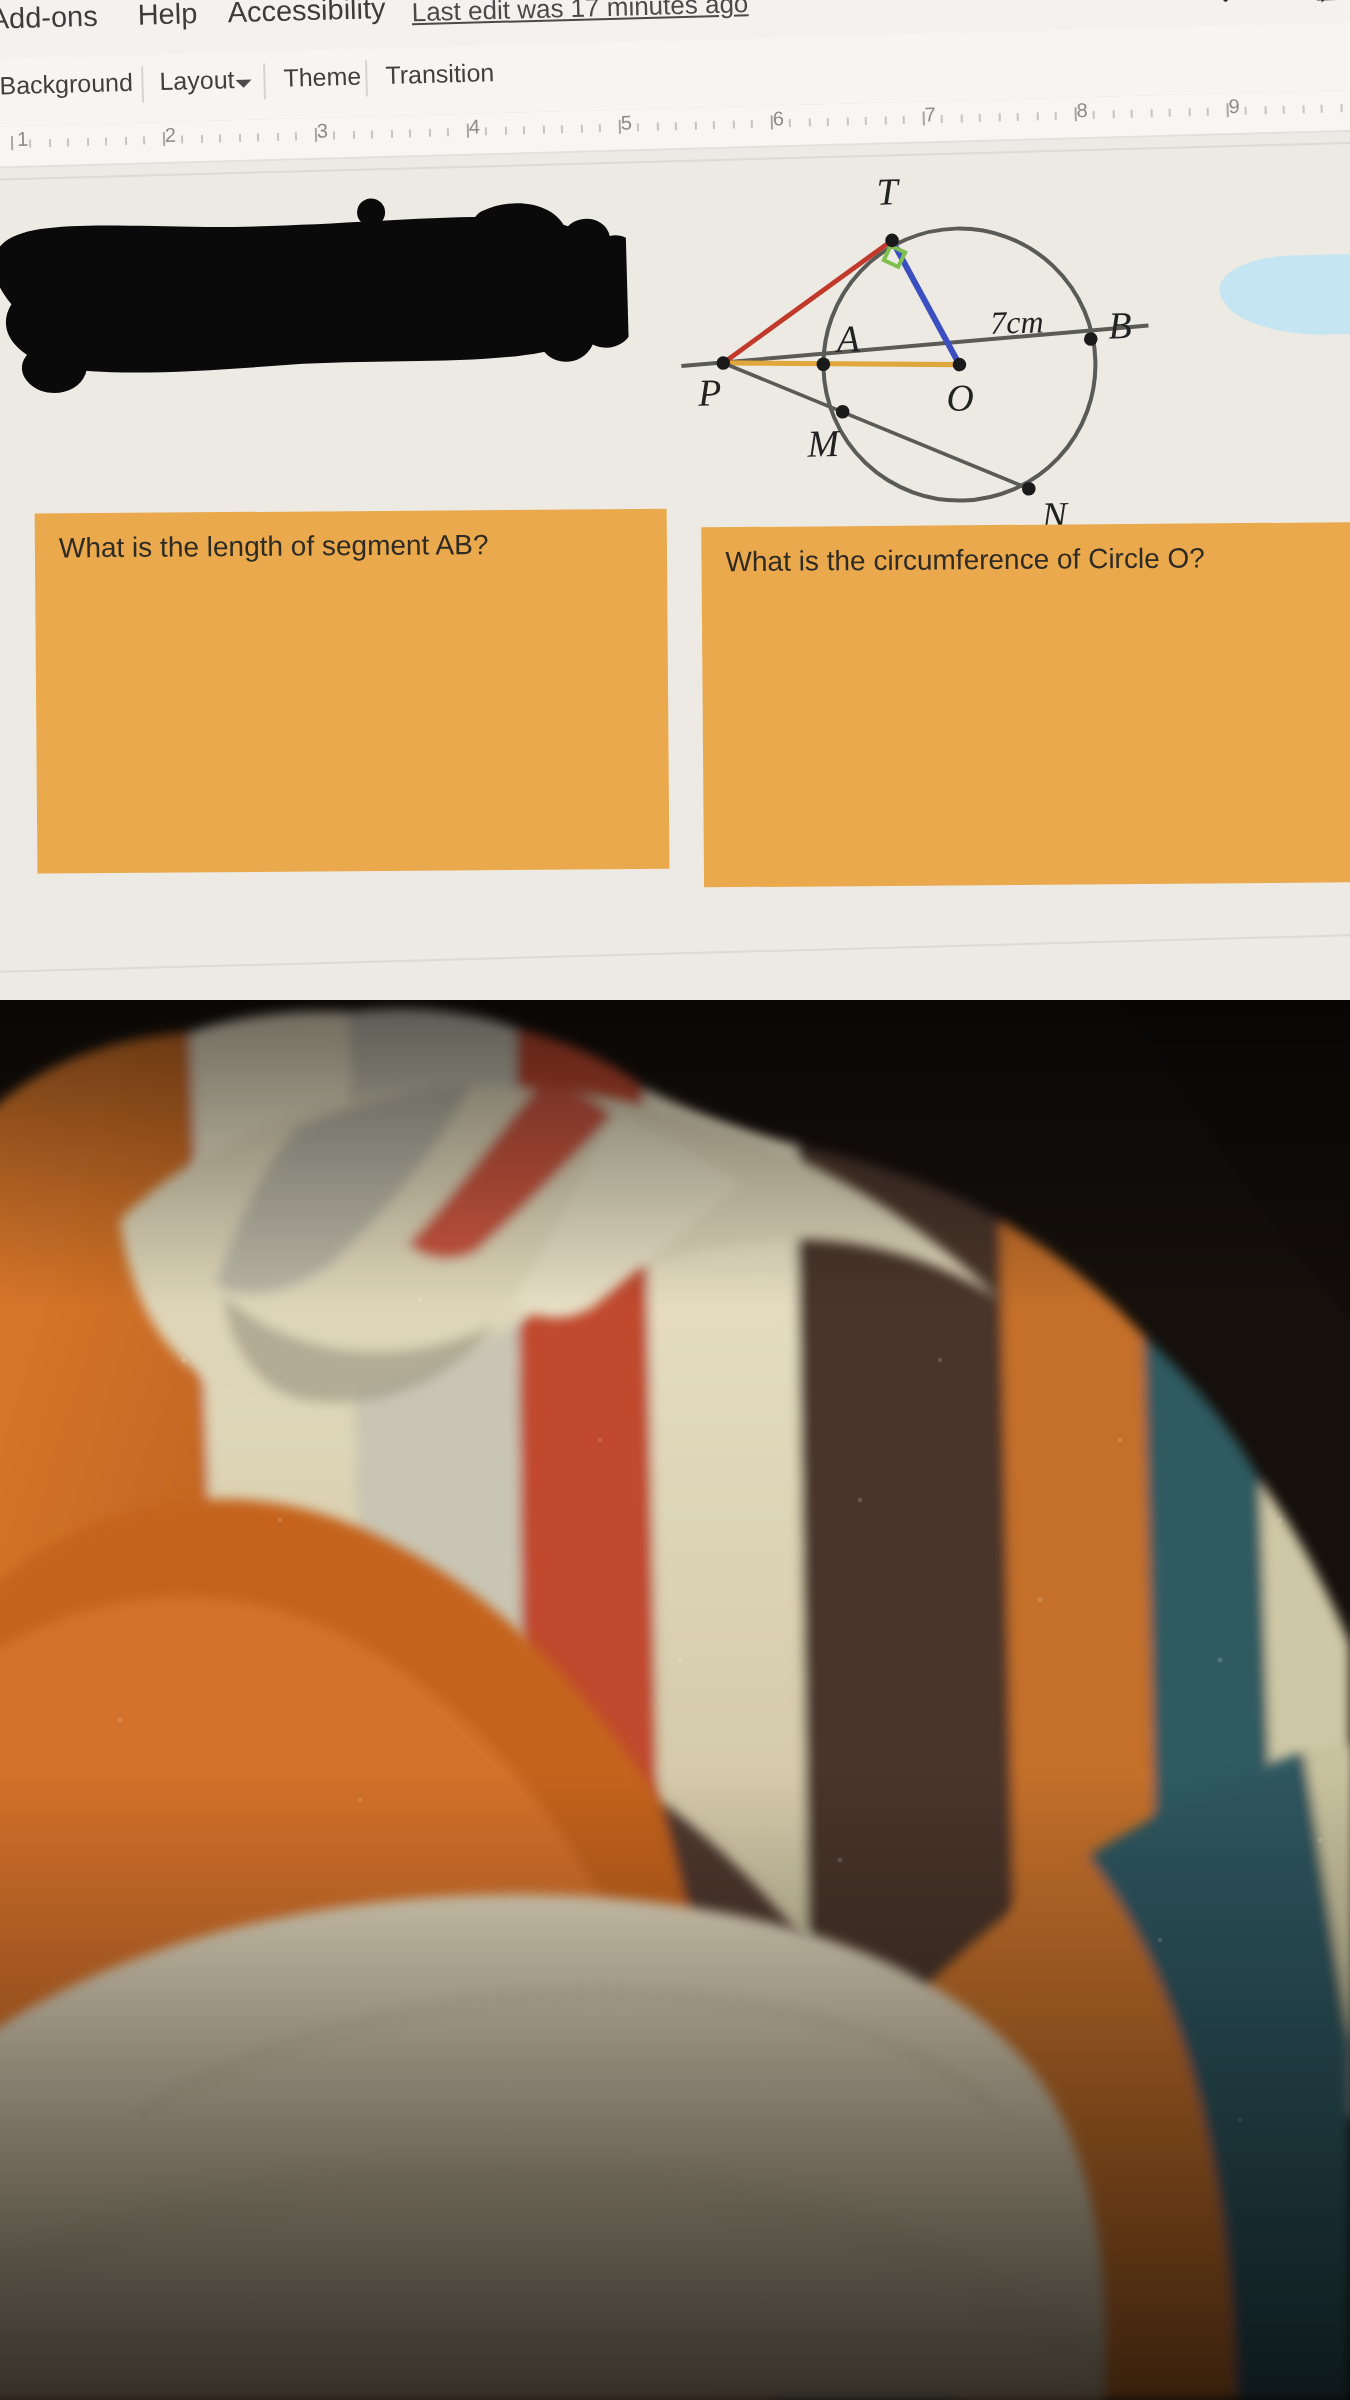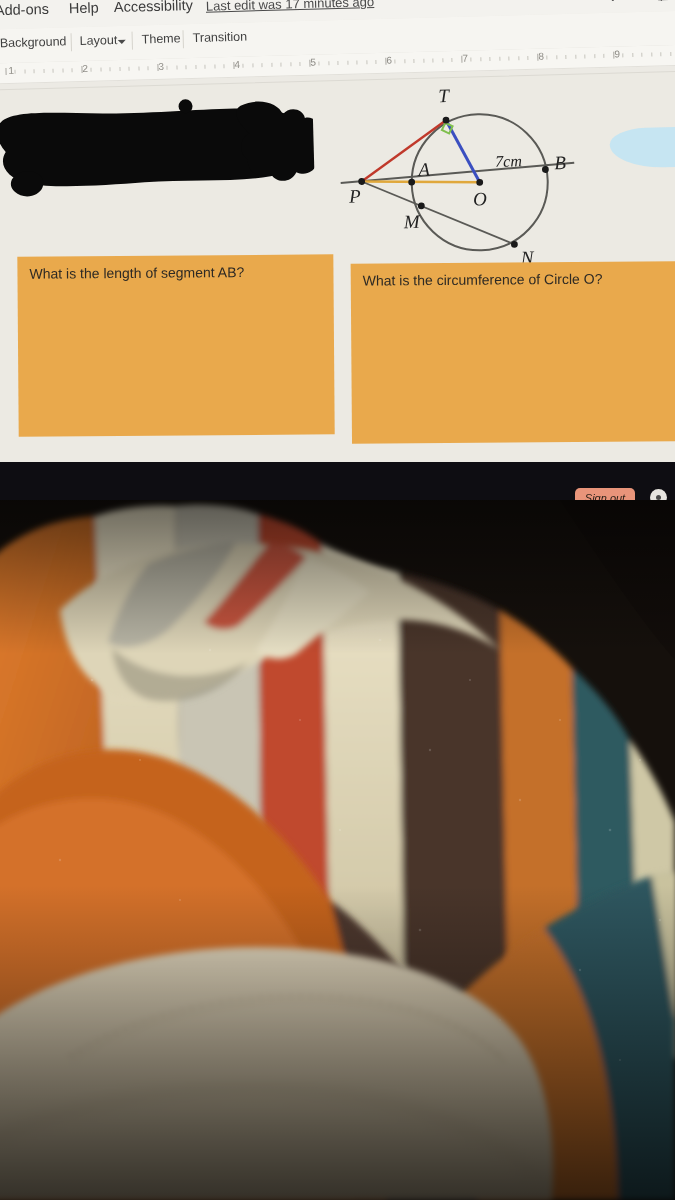--- a/index.html
+++ b/index.html
@@ -254,25 +254,20 @@
       </div>
 
       <div class="qbox" style="left:356px;top:186px;width:328px;height:180px;
            transform:rotate(1.1deg);">
         <span>What is the circumference of Circle O?</span>
       </div>
 
     </div>
   </div>
 
-  <div id="bezel" style="top:462px;">
-    <div id="signout" style="left:575px;top:26px;width:60px;height:20px;">Sign out</div>
-    <div id="camdot" style="left:650px;top:27px;"></div>
-    <div id="handle" style="left:240px;top:54px;width:65px;height:4px;"></div>
-  </div>
 </div>
 
 <div id="photo">
   <svg width="675" height="700" viewBox="0 0 675 700">
     <defs>
       <linearGradient id="shadeTop" x1="0" y1="0" x2="0" y2="1">
         <stop offset="0" stop-color="#000" stop-opacity=".55"></stop>
         <stop offset=".22" stop-color="#000" stop-opacity="0"></stop>
       </linearGradient>
       <linearGradient id="shadeBot" x1="0" y1="0" x2="0" y2="1">

